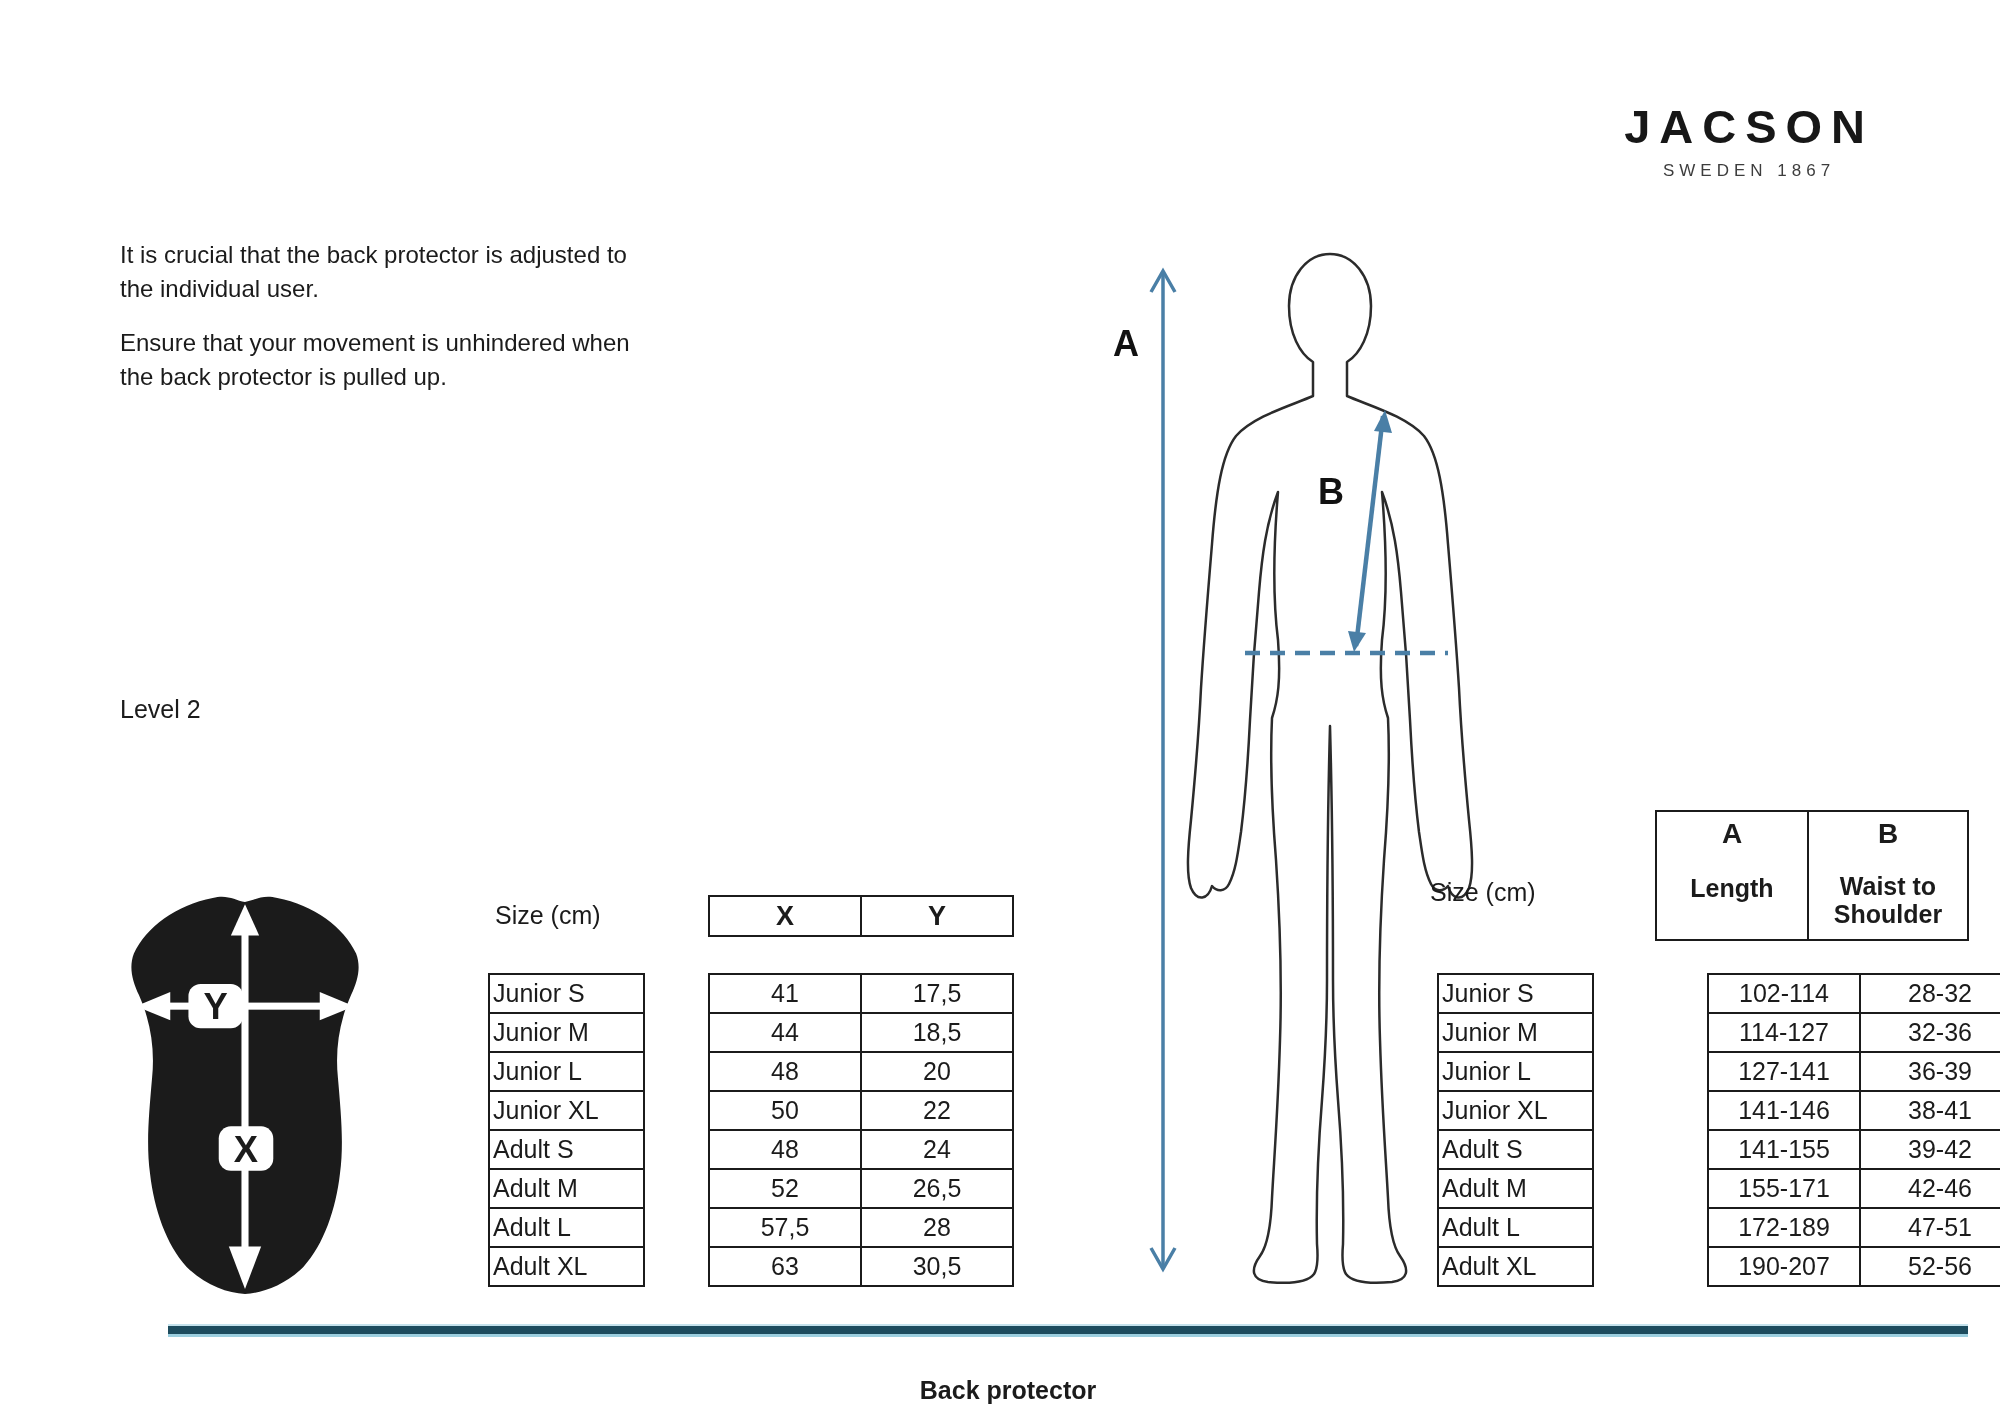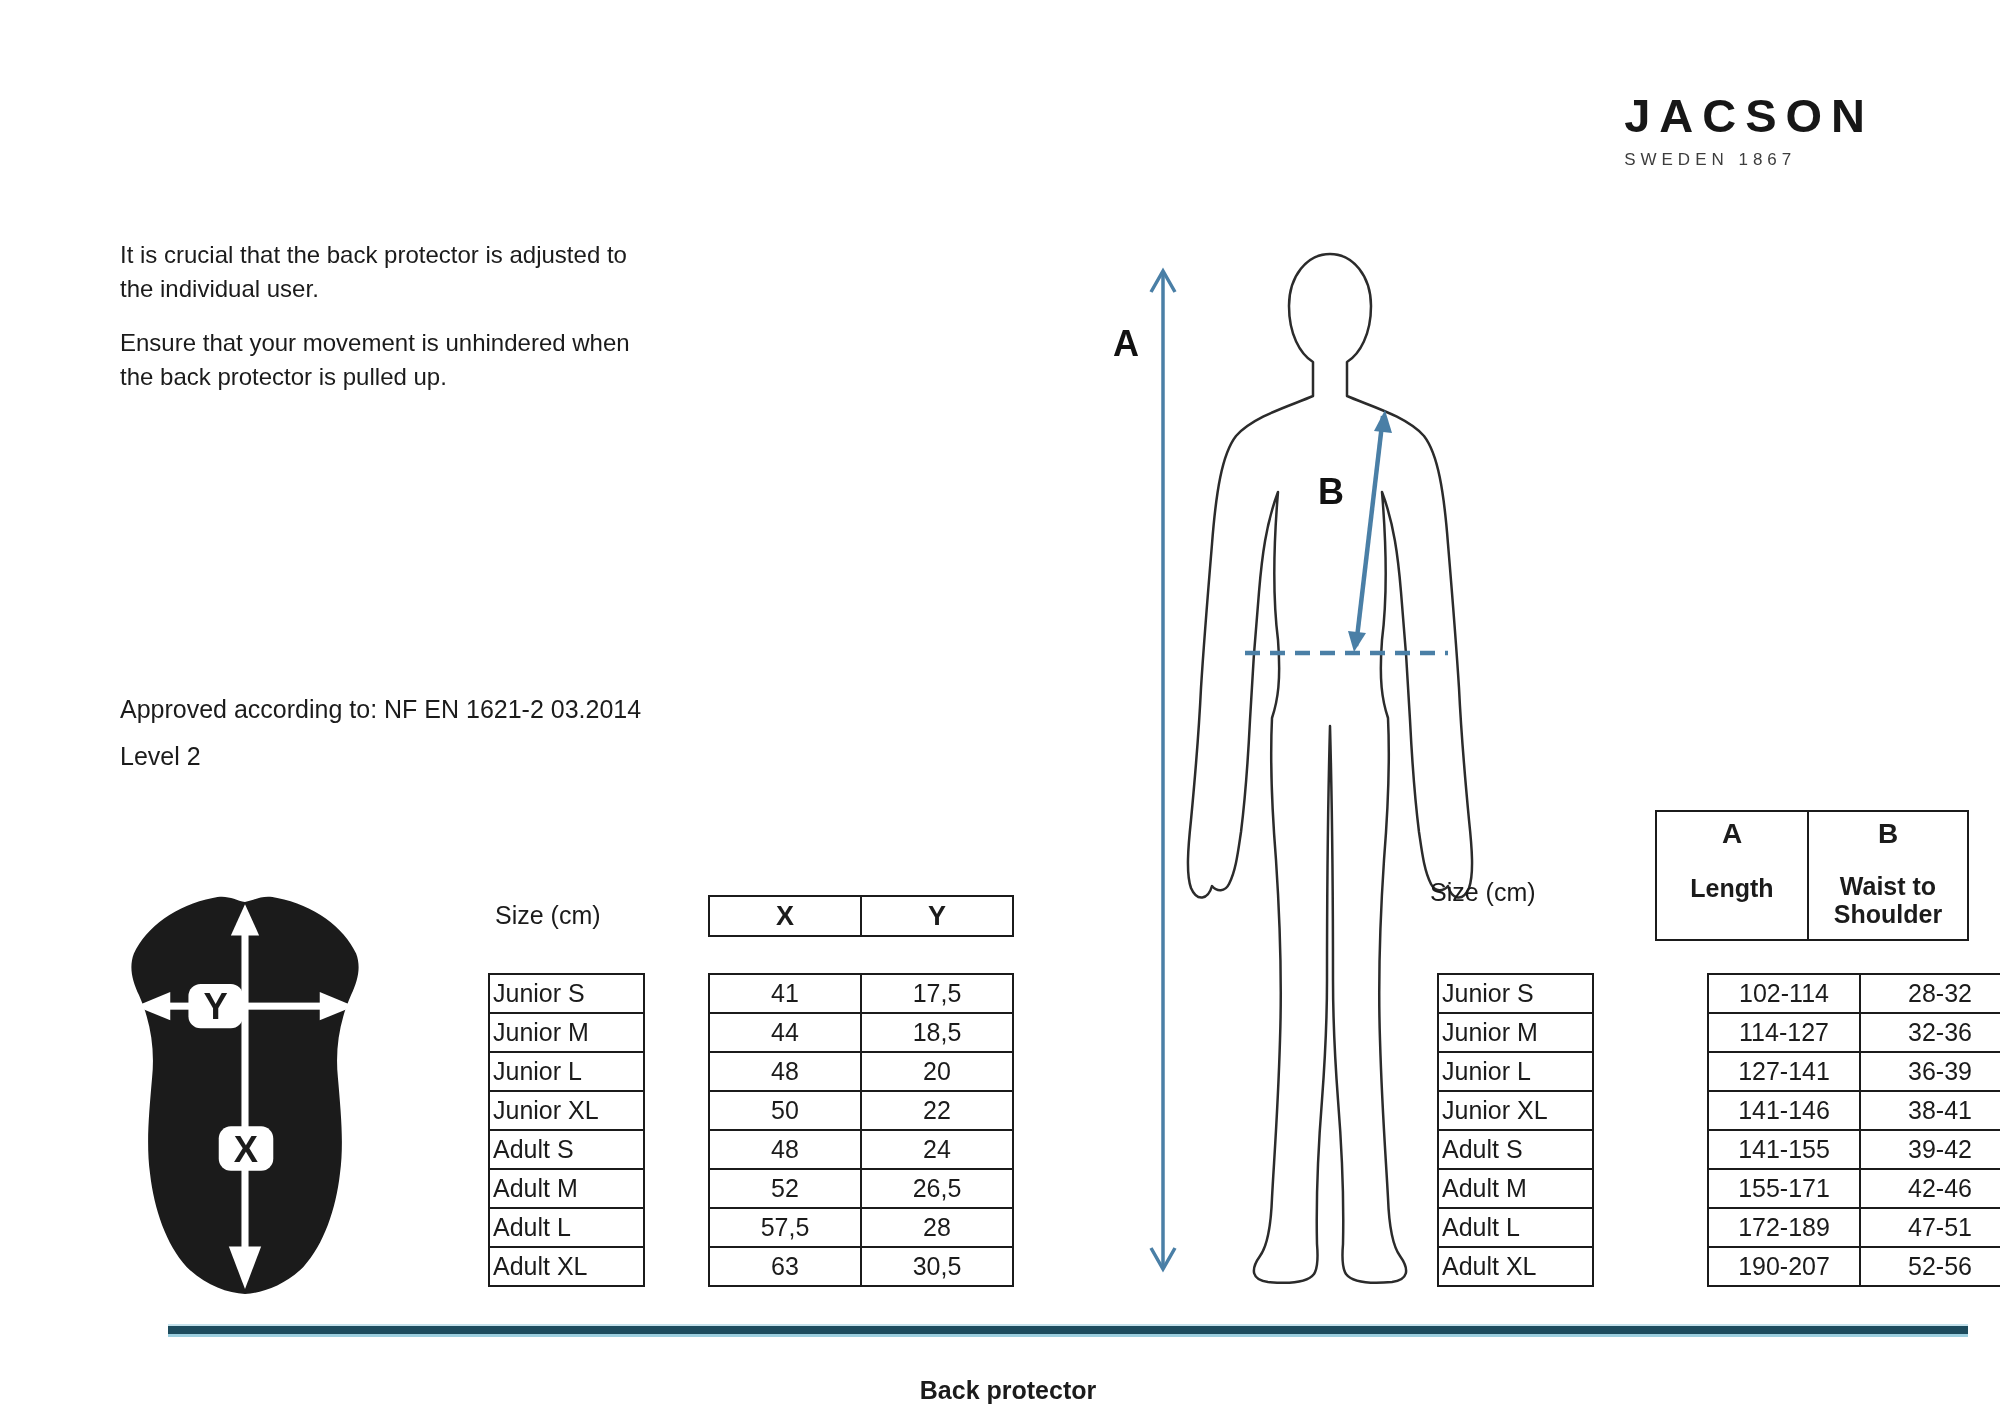--- a/index.html
+++ b/index.html
@@ -3,21 +3,21 @@
 <meta charset="utf-8">
 <style>
   html,body { margin:0; padding:0; background:#e8e8e8; }
   .canvas {
     position:relative; width:2000px; height:1414px; margin:0 auto;
     background:#ffffff; overflow:hidden;
     font-family:"Liberation Sans", sans-serif; color:#1b1b1b;
   }
 
   
-  .brand { position:absolute; top:88px; right:126px; }
+  .brand { position:absolute; top:99px; right:126px; text-align:center; }
   .brand-name { font-size:47px; font-weight:700; letter-spacing:9px; color:#171717; }
   .brand-tagline { font-size:17px; letter-spacing:5px; color:#3d3d3d; margin-top:7px; }
 
   
   .intro { position:absolute; left:120px; top:238px; width:520px; font-size:24px; line-height:1.42; }
   .intro p { margin:0 0 20px 0; }
 
   .approval { position:absolute; left:120px; top:695px; font-size:25px; }
   .approval .line { margin:0 0 18px 0; }
 
@@ -70,21 +70,20 @@
     <div class="brand-name">JACSON</div>
     <div class="brand-tagline">SWEDEN 1867</div>
   </div>
 
   <div class="intro">
     <p>It is crucial that the back protector is adjusted to the individual user.</p>
     <p>Ensure that your movement is unhindered when the back protector is pulled up.</p>
   </div>
 
   <div class="approval">
-    <div class="line">Approved according to: NF EN 1621-2 03.2014</div>
     <div class="line">Level 2</div>
   </div>
 
   <svg class="vest-svg" viewBox="0 0 260 400" aria-hidden="true">
     <path fill="#1b1b1b" d="
       M 20 62
       C 32 36 62 14 98 7
       C 112 3 120 9 130 11
       C 140 9 148 3 162 7
       C 198 14 228 36 240 62

